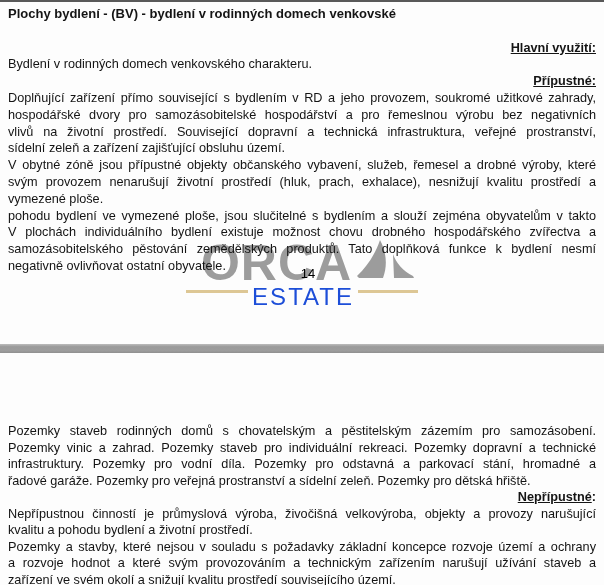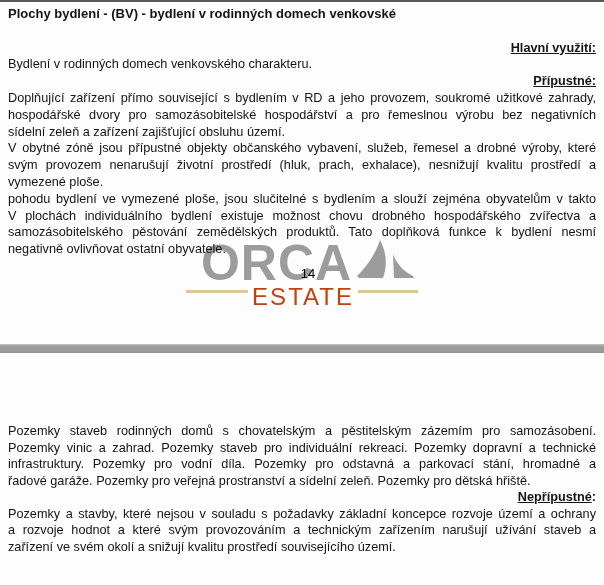--- a/index.html
+++ b/index.html
@@ -109,39 +109,40 @@
       <span class="wm-brand" style="color: rgb(156, 156, 156);">ORCA</span>
       <span class="wm-sails">
         <svg width="60" height="39" viewBox="0 0 60 39" aria-hidden="true">
           <path d="M23 0 C 19 12, 11 26, 0 36 L 2 38 L 26 38 C 31 25, 29 11, 23 0 Z" fill="#9c9c9c"></path>
           <path d="M36 14 C 39 23, 46 31, 56 36 L 57 38 L 37 38 Z" fill="#9c9c9c"></path>
         </svg>
       </span>
     </div>
     <div class="wm-bottom">
       <span class="wm-line wm-line-left" style="background: rgb(221, 199, 149);"></span>
-      <span class="wm-tagline" style="color: #c2410c;">ESTATE</span>
+      <span class="wm-tagline" style="color: #1d4ed8;">ESTATE</span>
       <span class="wm-line wm-line-right" style="background: rgb(221, 199, 149);"></span>
     </div>
   </div>
 
   <div class="page-number">14</div>
 
   <div class="text-block top-block">
     <div class="doc-title">Plochy bydlení - (BV) - bydlení v rodinných domech venkovské</div>
 
     <div class="sec-heading"><span class="u">Hlavní využití:</span></div>
     <div class="paras">
         <div class="jl jl-last">Bydlení v rodinných domech venkovského charakteru.</div>
       </div>
 
     <div class="sec-heading"><span class="u">Přípustné:</span></div>
     <div class="paras">
         <div class="jl">Doplňující zařízení přímo související s bydlením v RD a jeho provozem, soukromé užitkové zahrady,</div>
         <div class="jl">hospodářské dvory pro samozásobitelské hospodářství a pro řemeslnou výrobu bez negativních</div>
+        <div class="jl">vlivů na životní prostředí. Související dopravní a technická infrastruktura, veřejné prostranství,</div>
         <div class="jl jl-last">sídelní zeleň a zařízení zajišťující obsluhu území.</div>
       </div>
     <div class="paras">
         <div class="jl">V obytné zóně jsou přípustné objekty občanského vybavení, služeb, řemesel a drobné výroby, které</div>
         <div class="jl">svým provozem nenarušují životní prostředí (hluk, prach, exhalace), nesnižují kvalitu prostředí a</div>
         <div class="jl jl-last">vymezené ploše.</div>
         <div class="jl">pohodu bydlení ve vymezené ploše, jsou slučitelné s bydlením a slouží zejména obyvatelům v takto</div>
       </div>
     <div class="paras">
         <div class="jl">V plochách individuálního bydlení existuje možnost chovu drobného hospodářského zvířectva a</div>
@@ -155,19 +156,23 @@
   <div class="text-block bottom-block">
     <div class="paras">
         <div class="jl">Pozemky staveb rodinných domů s chovatelským a pěstitelským zázemím pro samozásobení.</div>
         <div class="jl">Pozemky vinic a zahrad. Pozemky staveb pro individuální rekreaci. Pozemky dopravní a technické</div>
         <div class="jl">infrastruktury. Pozemky pro vodní díla. Pozemky pro odstavná a parkovací stání, hromadné a</div>
         <div class="jl jl-last">řadové garáže. Pozemky pro veřejná prostranství a sídelní zeleň. Pozemky pro dětská hřiště.</div>
       </div>
 
     <div class="sec-heading"><span class="u">Nepřípustné</span><span>:</span></div>
     <div class="paras">
+        <div class="jl">Nepřípustnou činností je průmyslová výroba, živočišná velkovýroba, objekty a provozy narušující</div>
+        <div class="jl jl-last">kvalitu a pohodu bydlení a životní prostředí.</div>
+      </div>
+    <div class="paras">
         <div class="jl">Pozemky a stavby, které nejsou v souladu s požadavky základní koncepce rozvoje území a ochrany</div>
         <div class="jl">a rozvoje hodnot a které svým provozováním a technickým zařízením narušují užívání staveb a</div>
         <div class="jl jl-last">zařízení ve svém okolí a snižují kvalitu prostředí souvisejícího území.</div>
       </div>
   </div>
 
 </div>
 
 </body></html>

